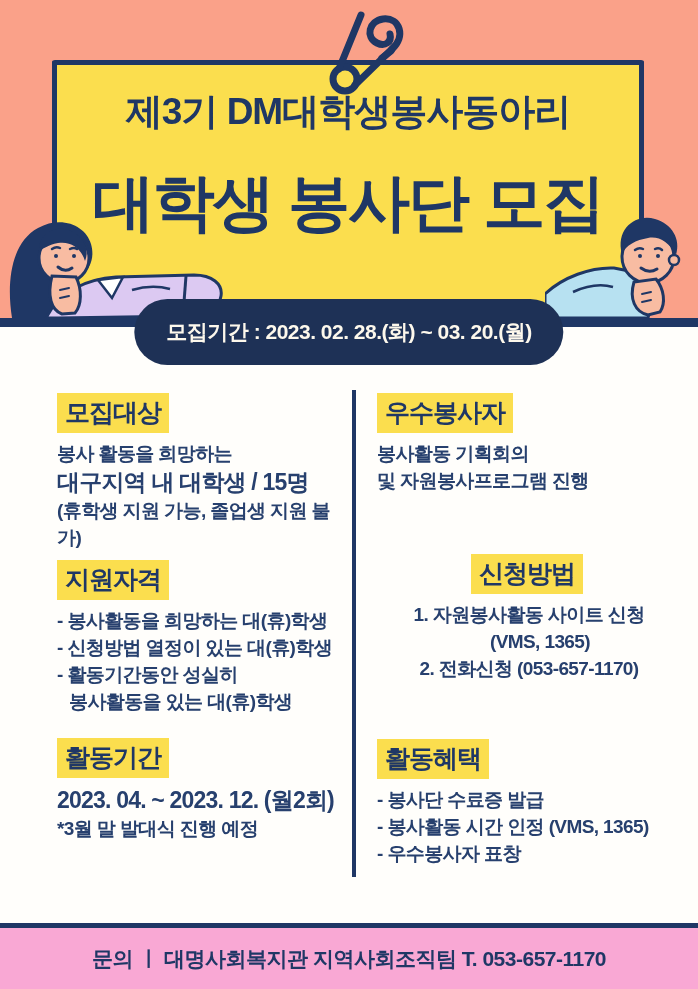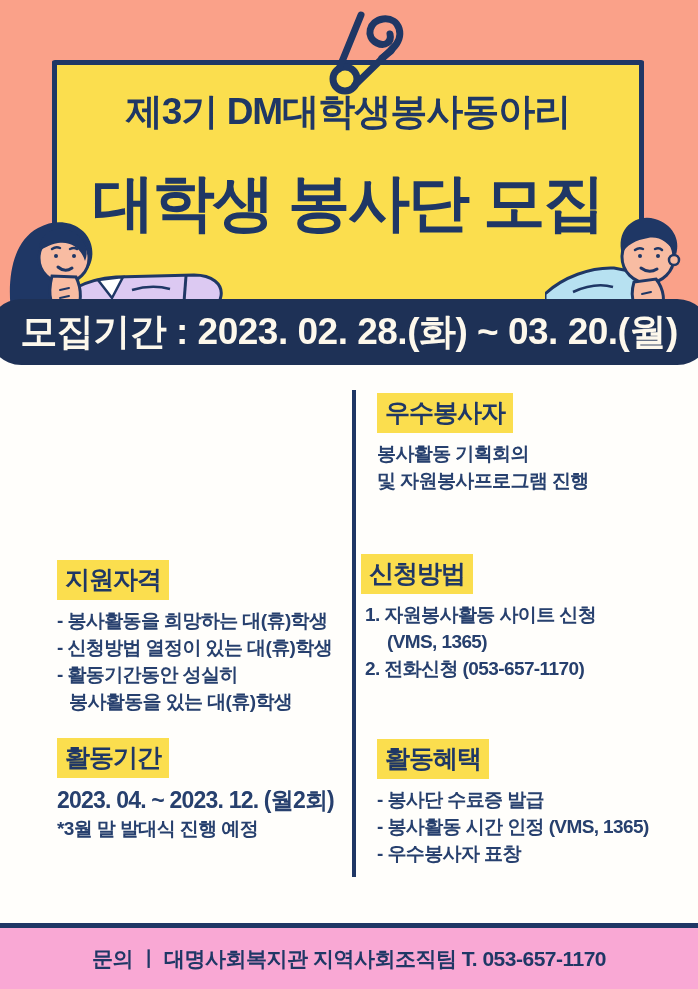--- a/index.html
+++ b/index.html
@@ -26,30 +26,30 @@
   .char{position:absolute;z-index:3;}
   .char-woman{left:0;top:218px;width:235px;height:100px;}
   .char-man{left:545px;top:212px;width:153px;height:106px;}
   
   .navy-band{position:absolute;left:0;top:318px;width:698px;height:9px;background:#1F3765;z-index:5;}
   .pill{
     position:absolute;top:299px;left:50%;transform:translateX(-50%);
     height:66px;border-radius:34px;background:#1E3156;z-index:6;
     display:flex;align-items:center;justify-content:center;padding:0 32px;white-space:nowrap;
   }
-  .pill span{font-size:37px;font-weight:800;color:#FDF8EC;letter-spacing:-0.5px;}
+  .pill span{font-size:21px;font-weight:800;color:#FDF8EC;letter-spacing:-0.5px;}
   
   .content{position:absolute;left:0;top:327px;width:698px;height:596px;background:#FFFEFB;}
   .divider{position:absolute;left:352px;top:63px;width:4px;height:487px;background:#1F3765;}
   .section{position:absolute;}
   .sec-l1{left:57px;top:66px;width:285px;}
   .sec-l2{left:57px;top:233px;width:290px;}
   .sec-l3{left:57px;top:411px;width:290px;}
   .sec-r1{left:377px;top:66px;width:290px;}
-  .sec-r2{left:361px;top:227px;width:300px;}
+  .sec-r2{left:377px;top:227px;width:300px;text-align:center;}
   .sec-r3{left:377px;top:412px;width:305px;}
   .sec-heading{
     display:inline-block;background:#FBDE4E;color:#1F3765;
     font-size:25px;font-weight:900;letter-spacing:-1px;padding:3px 8px 4px 8px;
   }
   .sec-body{margin-top:8px;color:#27406E;font-size:19px;font-weight:600;line-height:1.42;letter-spacing:-0.6px;}
   .sec-body .big{font-size:23px;font-weight:800;line-height:1.3;letter-spacing:-0.8px;}
   .indent1{padding-left:12px;}
   .indent2{padding-left:22px;}
   .num-list{padding-left:4px;}
@@ -135,20 +135,28 @@
   </div>
 
   <div class="navy-band"></div>
   <div class="pill">
     <span>모집기간 : 2023. 02. 28.(화) ~ 03. 20.(월)</span>
   </div>
 
   <div class="content">
     <div class="divider"></div>
 
+    <div class="section sec-l1">
+      <span class="sec-heading">모집대상</span>
+      <div class="sec-body">
+        <div>봉사 활동을 희망하는</div>
+        <div class="big">대구지역 내 대학생 / 15명</div>
+        <div>(휴학생 지원 가능, 졸업생 지원 불가)</div>
+      </div>
+    </div>
 
     <div class="section sec-l2">
       <span class="sec-heading">지원자격</span>
       <div class="sec-body">
         <div>- 봉사활동을 희망하는 대(휴)학생</div>
         <div>- 신청방법 열정이 있는 대(휴)학생</div>
         <div>- 활동기간동안 성실히</div>
         <div class="indent1">봉사활동을 있는 대(휴)학생</div>
       </div>
     </div>

